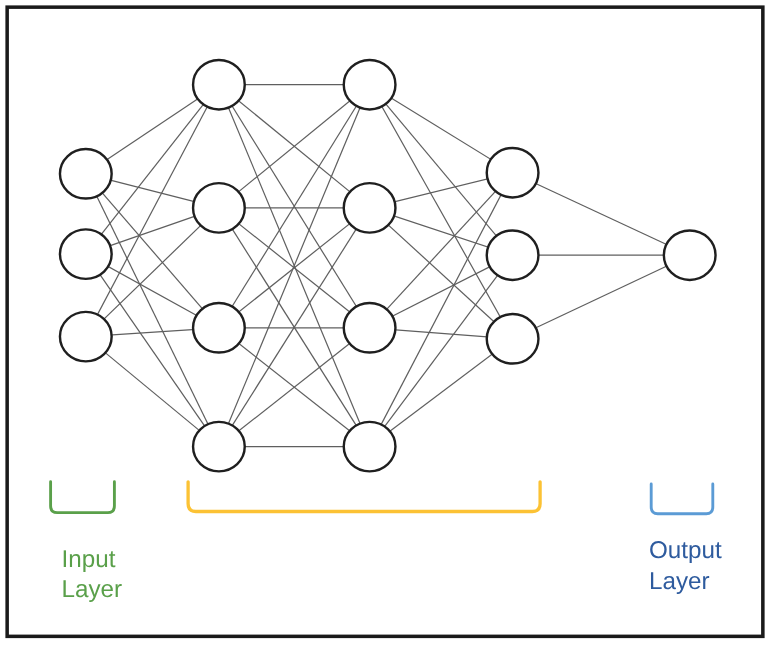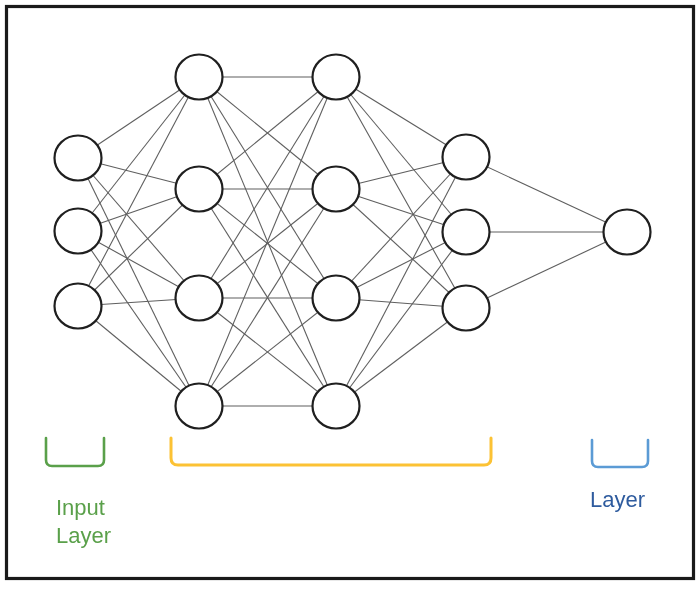--- a/index.html
+++ b/index.html
@@ -108,16 +108,17 @@
     <rect fill="none" x="6.5" y="6.5" width="687" height="572" stroke="#1a1a1a" stroke-width="3.2"></rect>
   </svg>
 
   <div class="layer-label" style="left: 56px; top: 494px; color: rgb(90, 160, 74);">
     <div>Input</div>
     <div>Layer</div>
   </div>
 
 
   <div class="layer-label" style="left: 590px; top: 486px; color: rgb(46, 91, 158);">
+    <div>Output</div>
     <div>Layer</div>
   </div>
 
 </div>
 
 </body></html>

